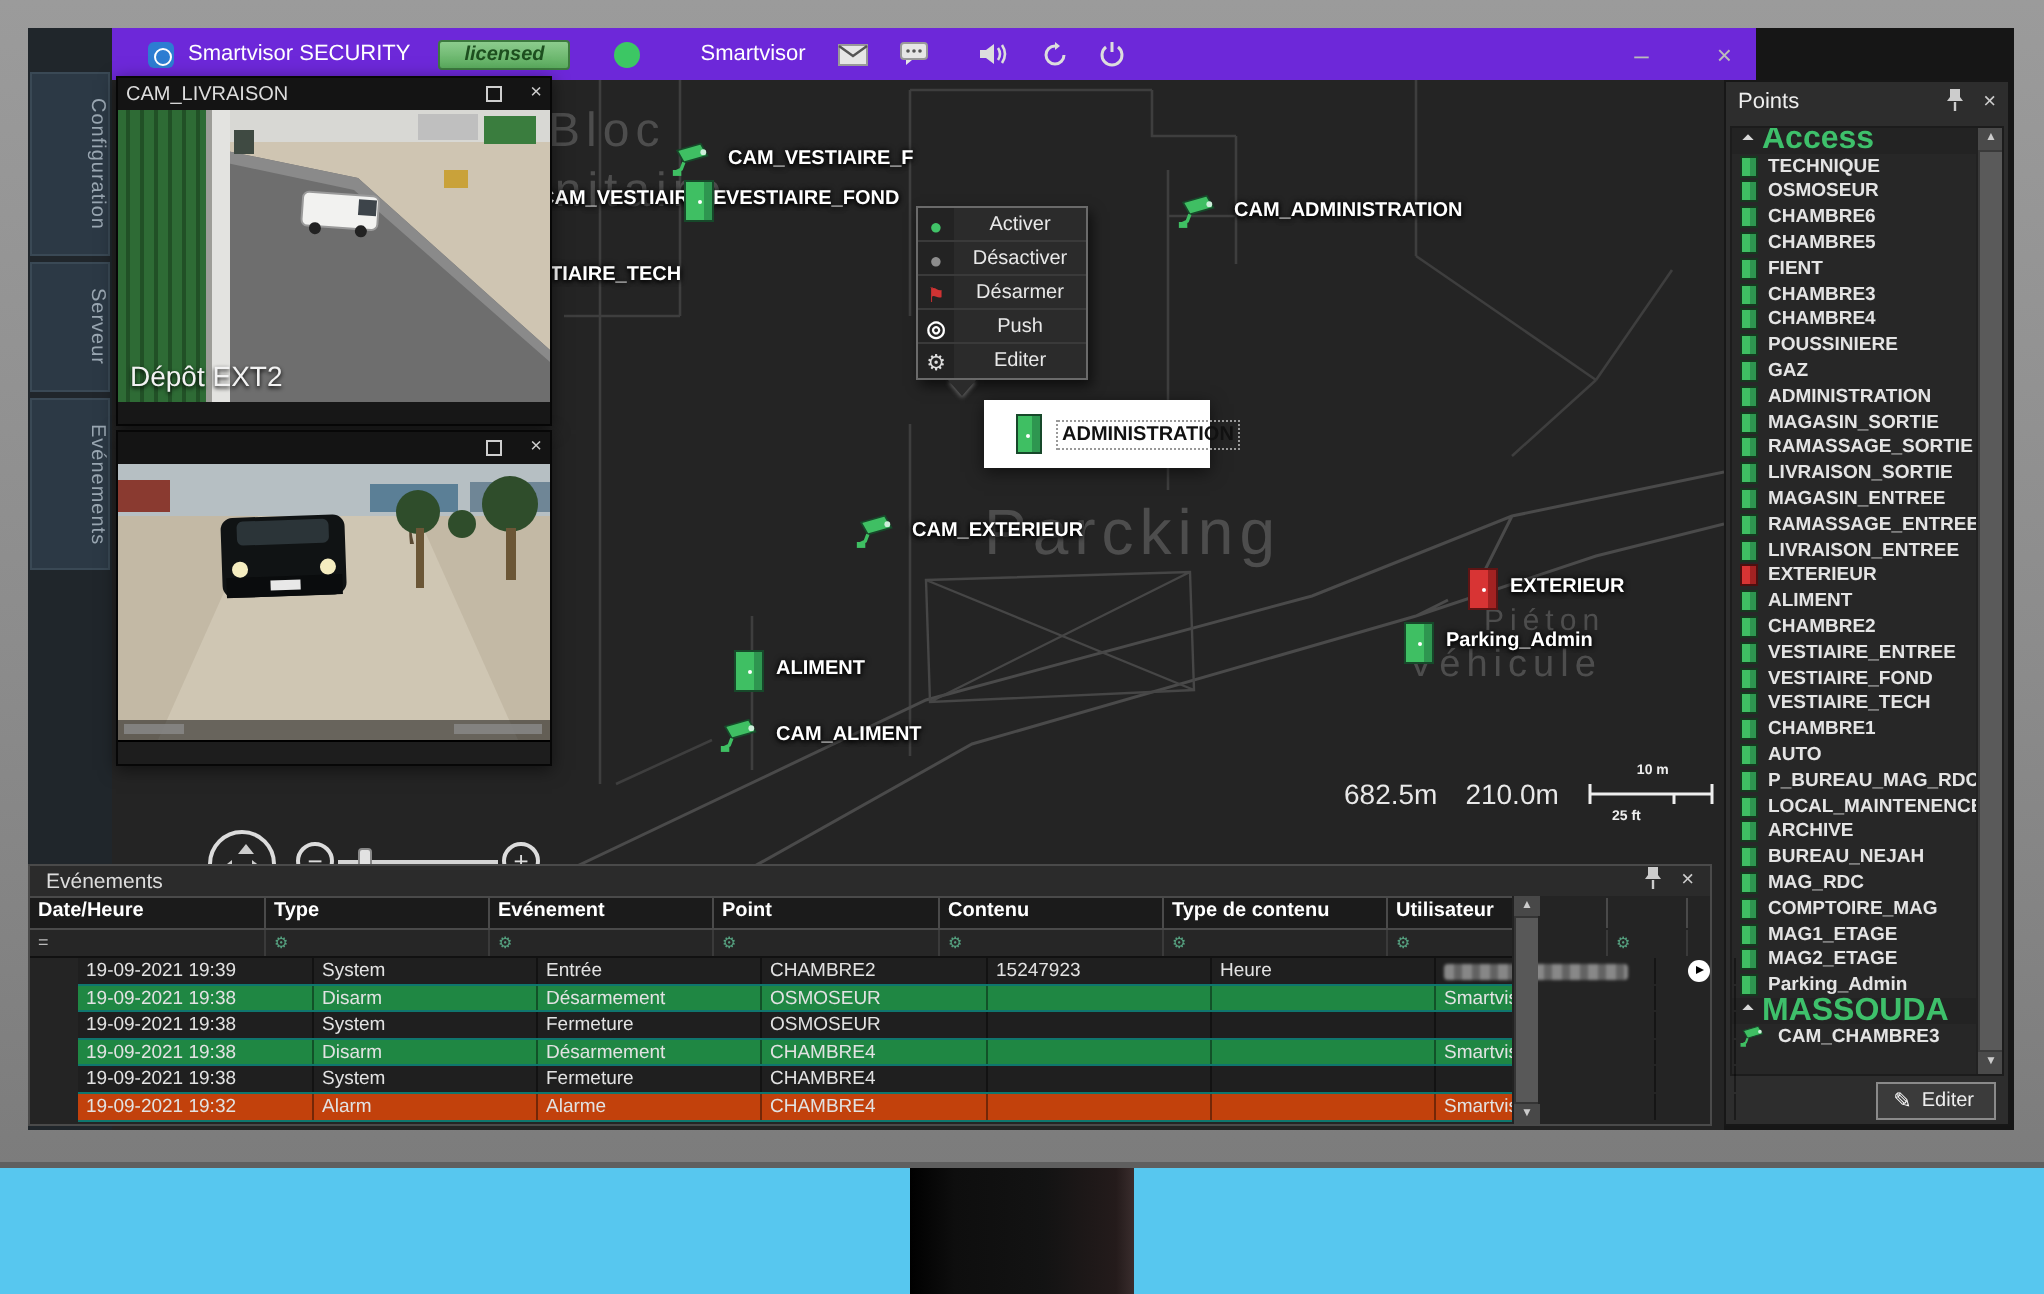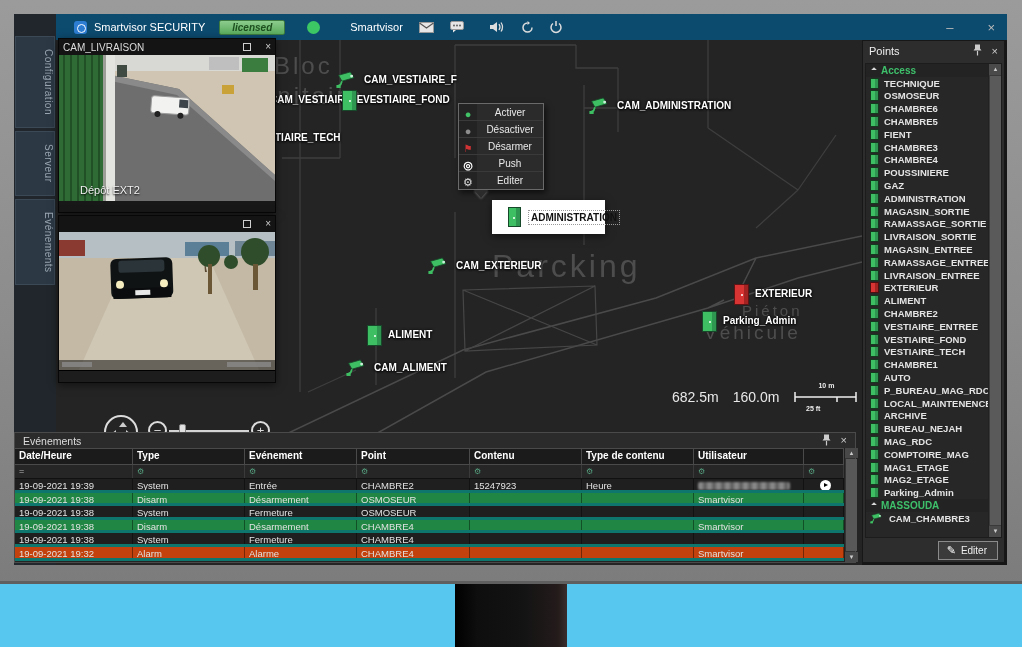--- a/index.html
+++ b/index.html
@@ -9,21 +9,21 @@
 
   
   .bezel { position:absolute; left:0; top:0; width:1022px; height:584px;
     background:linear-gradient(180deg,#9b9b9b 0%,#8c8c8c 55%,#7c7c7c 100%); }
   .bezel::after{content:"";position:absolute;left:0;bottom:0;width:100%;height:3px;background:#5f5f5f;}
   .stand { position:absolute; left:455px; top:584px; width:112px; height:63px;
     background:linear-gradient(90deg,#000 0%,#0e0e0e 20%,#131313 60%,#241b1b 92%,#3a2d2d 100%); }
   .screen { position:absolute; left:14px; top:14px; width:993px; height:551px; background:#161616; overflow:hidden; }
 
   
-  .titlebar { position:absolute; left:42px; top:0; width:951px; height:26px; background:#0c4a6e;
+  .titlebar { position:absolute; left:42px; top:0; width:822px; height:26px; background:#6d28d9;
     display:flex; align-items:center; color:#eee; }
   .app-ico { width:13px; height:13px; margin-left:18px; border-radius:3px; background:#2d7dd2; position:relative; }
   .app-ico::after{content:"";position:absolute;left:3px;top:3px;width:7px;height:7px;border:1.5px solid #fff;border-radius:50%;}
   .tb-title { font-size:11px; margin-left:7px; color:#fff; }
   .badge { margin-left:14px; font-size:10px; font-weight:bold; font-style:italic; color:#1d4f1f;
     background:linear-gradient(180deg,#8ccc8d,#5aab5d); border:1px solid #3c7a3f; border-radius:2px; padding:1px 12px; }
   .status-dot { width:13px; height:13px; border-radius:50%; background:#3cc764; margin-left:22px; }
   .tb-user { font-size:11px; margin-left:30px; color:#fff; }
   .tb-ico { margin-left:16px; display:inline-flex; align-items:center; }
   .tb-ico svg { display:block; }
@@ -89,61 +89,61 @@
     box-shadow:0 2px 8px rgba(0,0,0,.5); }
   .camwin.one { top:24px; height:175px; }
   .camwin.two { top:201px; height:168px; }
   .cam-title { height:16px; background:#141414; display:flex; align-items:center; padding:0 4px; }
   .cam-title .t { font-size:10px; color:#ddd; flex:1; }
   .cam-title .sp { flex:1; }
   .cam-btn { color:#cfcfcf; font-size:10px; margin-left:14px; line-height:1; }
   .maxbox { display:inline-block; width:8px; height:8px; border:1px solid #cfcfcf; margin-left:14px; }
   .cam-feed { position:relative; width:216px; overflow:hidden; }
   .cam-feed svg { display:block; }
-  .cam-overlay { position:absolute; left:21px; bottom:5px; font-size:11px; color:#f2f2f2; text-shadow:0 1px 2px #000;margin-top:15px; }
+  .cam-overlay { position:absolute; left:6px; bottom:5px; font-size:14px; color:#f2f2f2; text-shadow:0 1px 2px #000;margin-top:15px; }
   .cam-footer { height:12px; background:#1d1d1d; border-top:1px solid #000; }
 
   
   .points { position:absolute; left:848px; top:26px; width:143px; height:523px; background:#2d2d2d; border:1px solid #171717; z-index:8;
     display:flex; flex-direction:column; }
   .pt-head { height:20px; display:flex; align-items:center; padding:0 6px; color:#eee; font-size:11px; }
   .pt-head .sp { flex:1; }
   .pt-body { position:relative; flex:1; margin:2px 2px 0 2px; background:#272727; border:1px solid #1c1c1c; overflow:hidden; }
   .pt-list { position:absolute; left:0; top:0; right:13px; }
   .pt-row { display:flex; align-items:center; height:12.8px; padding-left:4px; gap:5px; }
   .pt-row .p-label { font-size:9.5px; font-weight:bold; color:#e4e4e4; white-space:nowrap; }
   .pt-row.group { background:#232323; padding-left:6px; }
-  .pt-row.group .p-label { color:#3ec06b; font-size:10px;text-align:right; }
+  .pt-row.group .p-label { color:#3ec06b; font-size:16px;text-align:right; }
   .tri { display:none; width:0; height:0; border-left:4px solid #d9d9d9; border-bottom:4px solid transparent; transform:rotate(45deg); }
   .pt-row.group .tri { display:inline-block; }
   .p-door { width:9px; height:11px; background:#3fbf63; box-shadow:inset -3px 0 0 #2e9650; border:1px solid #16381f; flex:0 0 auto; }
   .pt-row.door-red .p-door { background:#d83434; box-shadow:inset -3px 0 0 #a32222; border-color:#4d0f0f; }
   .pt-scroll { position:absolute; right:0; top:0; bottom:0; width:13px; background:#3a3a3a; border-left:1px solid #222; }
   .pt-scroll .arr { position:absolute; width:13px; height:11px; background:#4a4a4a; color:#ccc; font-size:6px; text-align:center; line-height:11px; }
   .pt-scroll .arr.up { top:0; } .pt-scroll .arr.dn { bottom:0; }
   .pt-scroll .thumb { position:absolute; top:12px; bottom:12px; left:1px; width:11px; background:#5a5a5a; }
   .pt-foot { height:24px; display:flex; justify-content:flex-end; align-items:center; padding-right:6px; }
   .edit-btn { display:flex; align-items:center; gap:5px; background:#3b3b3b; border:1px solid #8a8a8a; color:#eee;
     font-size:10px; padding:2px 10px 2px 8px; }
   .edit-btn .pencil { font-size:11px; color:#fff; }
 
   
   .events { position:absolute; left:0; top:418px; width:842px; height:131px; background:#242424; border:1px solid #4a4a4a; z-index:9;
     display:flex; flex-direction:column; }
   .ev-head { height:15px; display:flex; align-items:center; padding:0 8px; color:#ddd; font-size:10.5px; background:#2b2b2b; }
   .ev-head .sp { flex:1; }
   .ev-grid { position:relative; flex:1; display:flex; }
-  .ev-table { width:829px; }
+  .ev-table { width:741px; }
   .ev-cols, .ev-filter, .ev-row { display:grid; grid-template-columns:118px 112px 112px 113px 112px 112px 110px 40px; }
   .ev-cols  { background:#1b1b1b; border-top:1px solid #4a4a4a; border-bottom:1px solid #4a4a4a; }
   .ev-cols .c { font-size:10px; font-weight:bold; color:#fff; padding:1px 4px; border-right:1px solid #4a4a4a; height:15px; }
   .ev-filter { background:#262626; border-bottom:1px solid #111; }
   .ev-filter .c { height:13px; border-right:1px solid #3a3a3a; padding-left:4px; font-size:9px; color:#bbb; line-height:12px; }
   .f-ico::before { content:"⚙"; font-size:8px; color:#55a07f; }
-  .ev-row { height:13.6px; border-bottom:3px solid #0f766e; background:#1f1f1f; }
+  .ev-row { height:13.6px; border-bottom:1px solid #0f766e; background:#1f1f1f;margin-left:24px; }
   .ev-row .c { font-size:9.5px; color:#e2e2e2; padding:0 4px; line-height:13px; border-right:1px solid rgba(0,0,0,.4); white-space:nowrap; overflow:hidden; }
   .ev-row.green { background:#1f8743; }
   .ev-row.red { background:#c2410c; }
   .redacted { display:inline-block; width:92px; height:8px; margin-top:2.5px; border-radius:2px;
     background:repeating-linear-gradient(90deg,#9a9a9a 0 5px,#6e6e6e 5px 9px); filter:blur(.8px); opacity:.85; }
   .play { display:inline-block; width:11px; height:11px; background:#fff; border-radius:50%; position:relative; margin:1px 0 0 12px; }
   .play::before { content:""; position:absolute; left:4px; top:3px; width:0; height:0;
     border-top:2.5px solid transparent; border-bottom:2.5px solid transparent; border-left:4px solid #000; }
   .ev-scroll { width:13px; background:#343434; border-left:1px solid #222; position:relative; }
   .ev-scroll .arr { position:absolute; width:13px; height:10px; background:#484848; color:#ccc; font-size:6px; text-align:center; line-height:10px; }
@@ -307,21 +307,21 @@
 
             <span class="m-label">Parking_Admin</span>
           </div>
 
           <div class="marker door" style="left: 311px; top: 285px;">
             <span class="door-ico"></span>
 
             <span class="m-label">ALIMENT</span>
           </div>
 
-          <div class="marker camera" style="left: 290px; top: 318px;">
+          <div class="marker camera" style="left: 304px; top: 318px;">
 
             <svg class="cam-ico" width="22" height="19" viewBox="0 0 26 22">
               <path d="M3 6 L17 2 L21 9 L7 13 Z" fill="#3fbf63" stroke="#17482a"></path>
               <circle cx="18.5" cy="7" r="1.7" fill="#cdeeda"></circle>
               <path d="M7 13 L5.5 17 L1.5 19" stroke="#3fbf63" fill="none" stroke-width="2"></path>
               <rect x="0.5" y="17.5" width="5" height="3.5" fill="#3fbf63"></rect>
             </svg>
             <span class="m-label">CAM_ALIMENT</span>
           </div>
         </div>
@@ -371,21 +371,21 @@
       <div class="zoom-ctl">
         <span class="zbtn">−</span>
         <span class="ztrack">
             <span class="zhandle"></span>
           </span>
         <span class="zbtn">+</span>
       </div>
 
       <div class="scale-box">
         <span class="scale-num">682.5m</span>
-        <span class="scale-num">160.0m</span>
+        <span class="scale-num">210.0m</span>
         <span class="scale-bar">
           <span class="m-lab">10 m</span>
           <svg width="66" height="26" viewBox="0 0 66 26">
               <path d="M2 8 V18 M2 13 H63 M63 8 V18 M44 13 V18" stroke="#eee" stroke-width="1.5" fill="none"></path>
             </svg>
           <span class="ft-lab">25 ft</span>
         </span>
       </div>
     </div>
 

